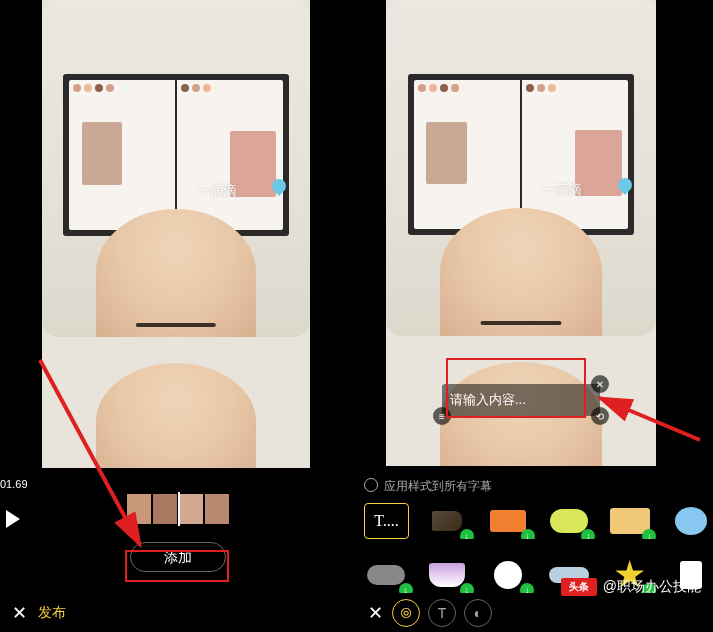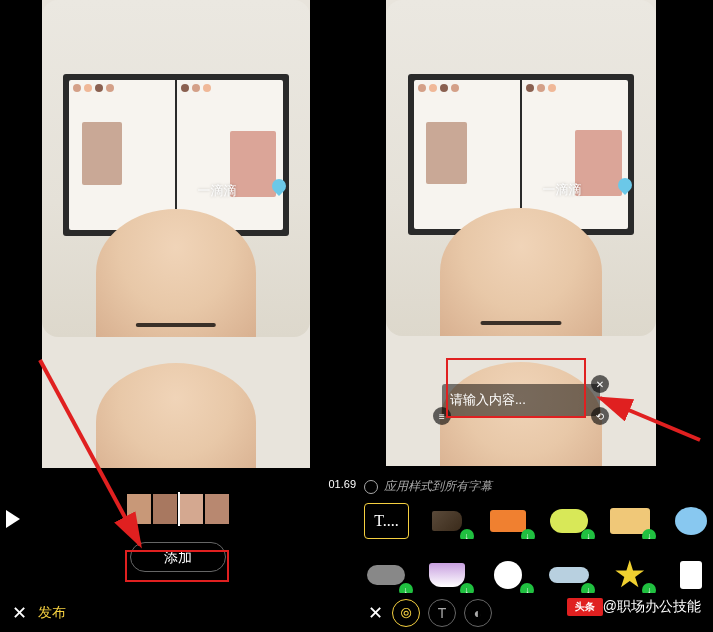--- a/index.html
+++ b/index.html
@@ -134,21 +134,21 @@
       width: 100%;
       height: 28%;
       background: #e8e4dc;
     }
     .hand-lower .hand { bottom: -10%; height: 90%; }
     
     
     .timecode {
       color: #fff;
       font-size: 11px;
-      text-align: right;
+      text-align: left;
       margin-top: 10px;
     }
     .timeline {
       display: flex;
       justify-content: center;
       align-items: center;
       margin-top: 4px;
       gap: 2px;
       position: relative;
     }
@@ -235,27 +235,26 @@
       justify-content: center;
       color: #fff;
       font-size: 10px;
     }
     .handle-tr { top: -9px; right: -9px; }
     .handle-bl { bottom: -9px; left: -9px; }
     .handle-br { bottom: -9px; right: -9px; }
     
     .apply-all {
       display: flex;
-      align-items: center;
+      align-items: flex-start;
       gap: 6px;
       color: #aaa;
       font-size: 12px;
       margin-left: 8px;
       margin-top: 12px;
-      font-style: italic;
     }
     .apply-circle {
       width: 14px; height: 14px;
       border: 1.5px solid #aaa;
       border-radius: 50%;
     }
     
     .style-grid {
       display: flex;
       gap: 16px;
@@ -392,25 +391,25 @@
     
     .arrow {
       position: absolute;
       pointer-events: none;
     }
     .arrow svg { display: block; }
     
     
     .footer-watermark {
       position: absolute;
-      bottom: 16px;
+      bottom: 36px;
       right: 12px;
       display: flex;
       align-items: flex-end;
-      gap: 0;
+      gap: 6px;
       color: #fff;
       font-size: 14px;
       z-index: 10;
     }
     .toutiao-logo {
       width: 36px; height: 18px;
       background: #e02020;
       color: #fff;
       font-size: 10px;
       font-weight: bold;

